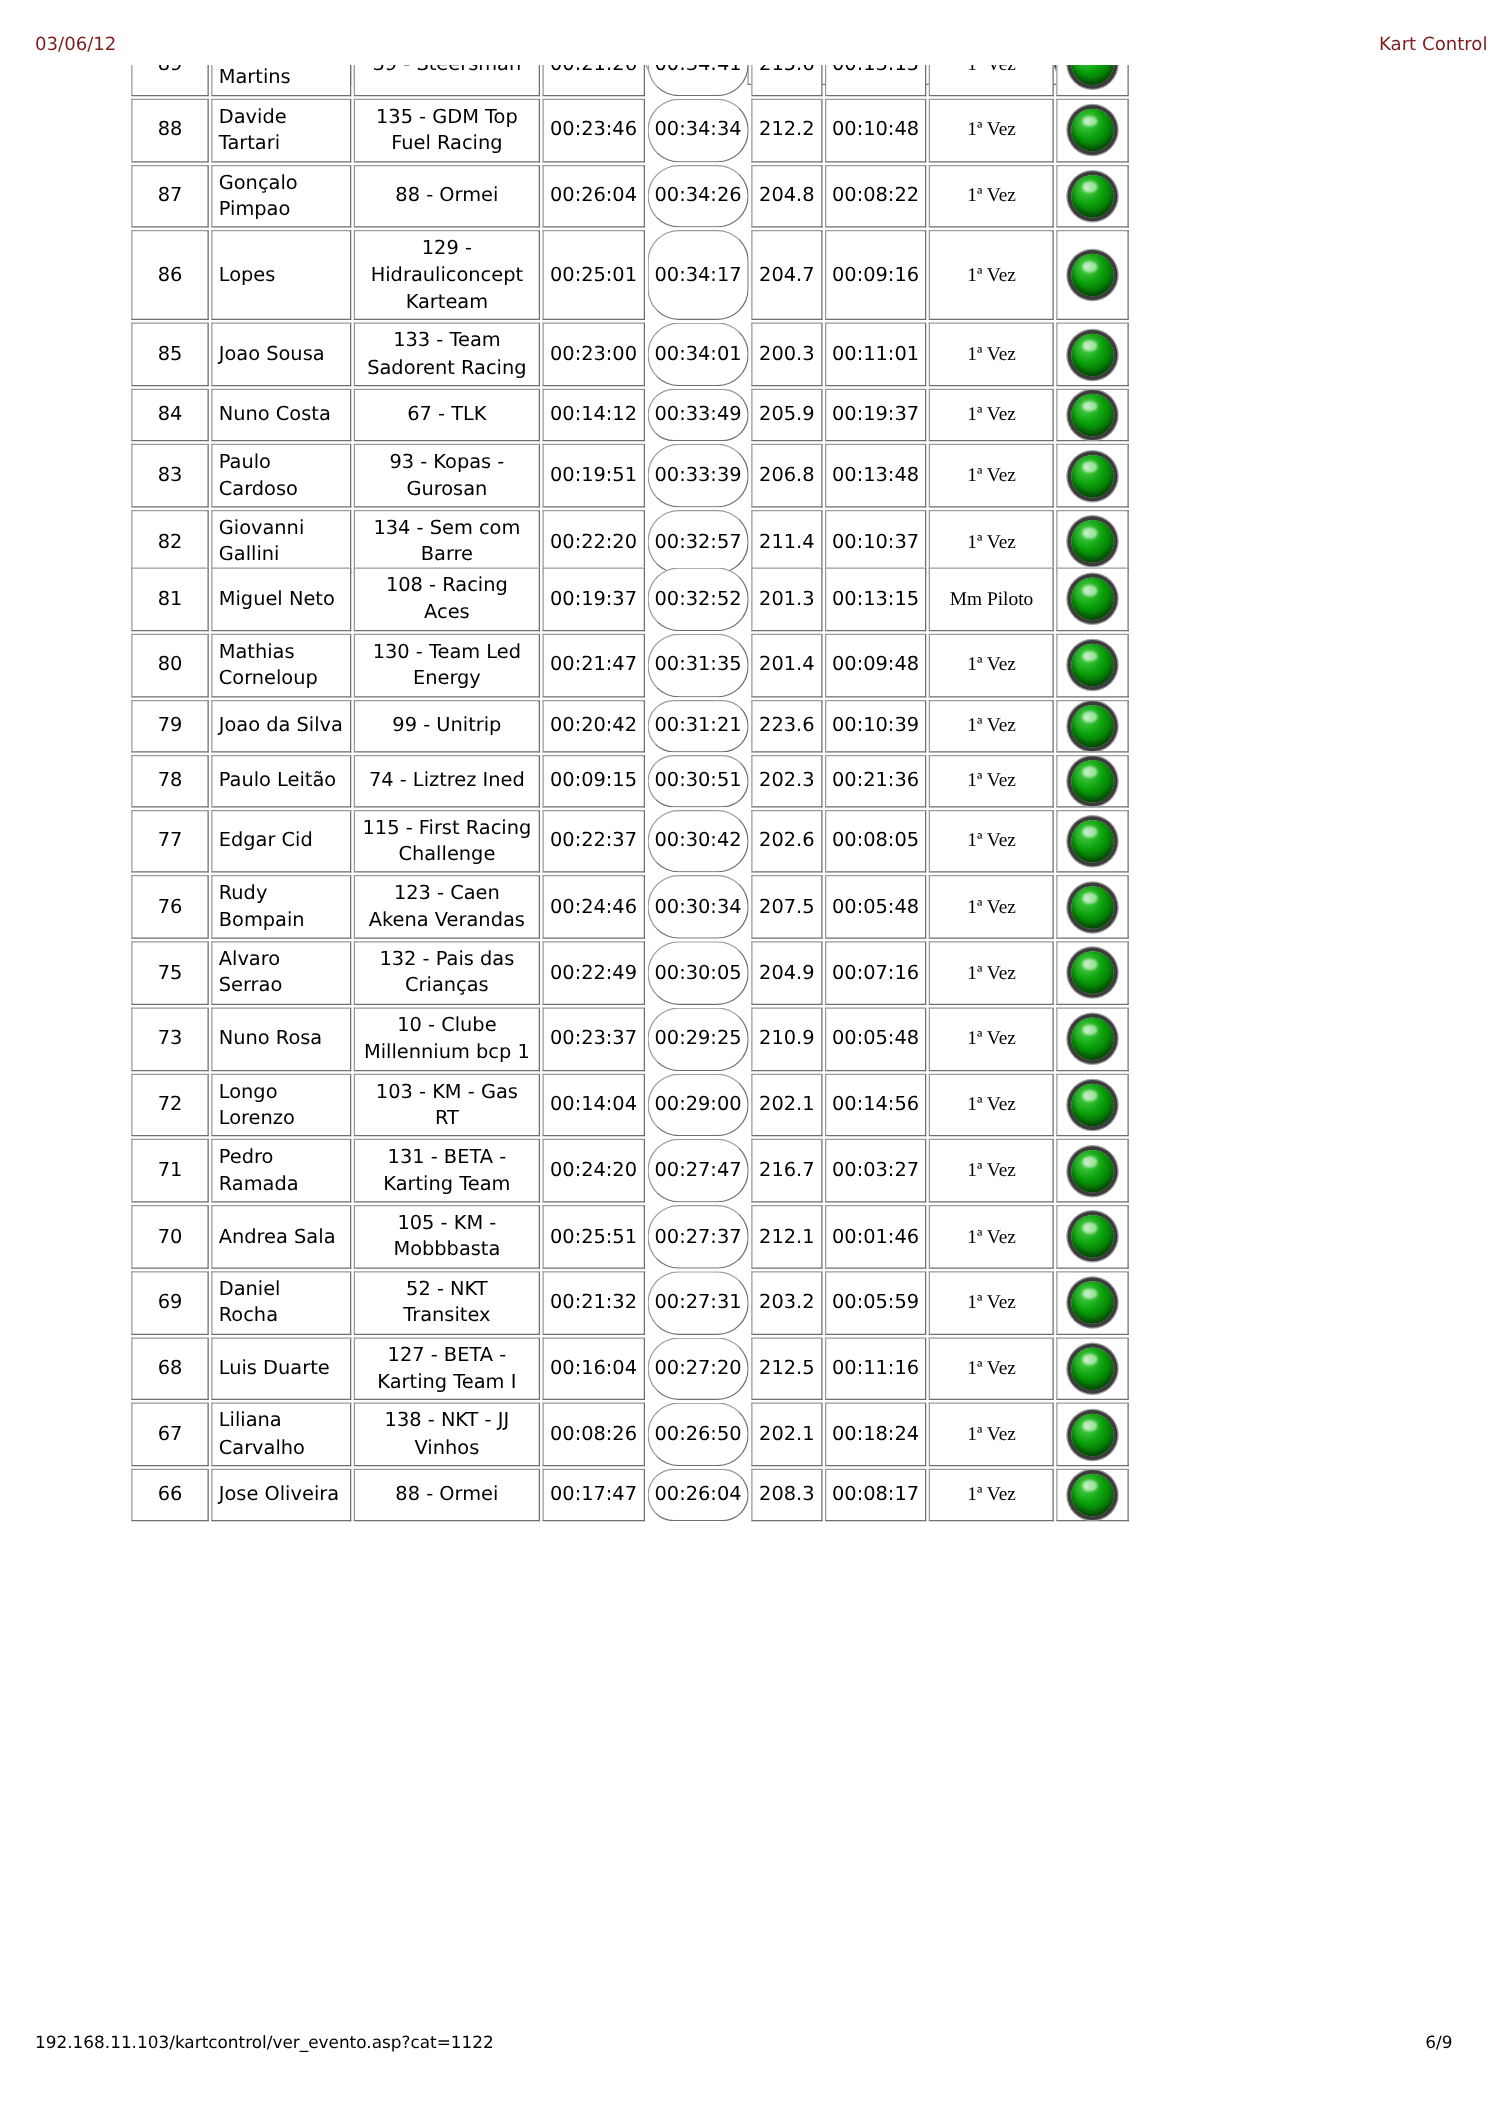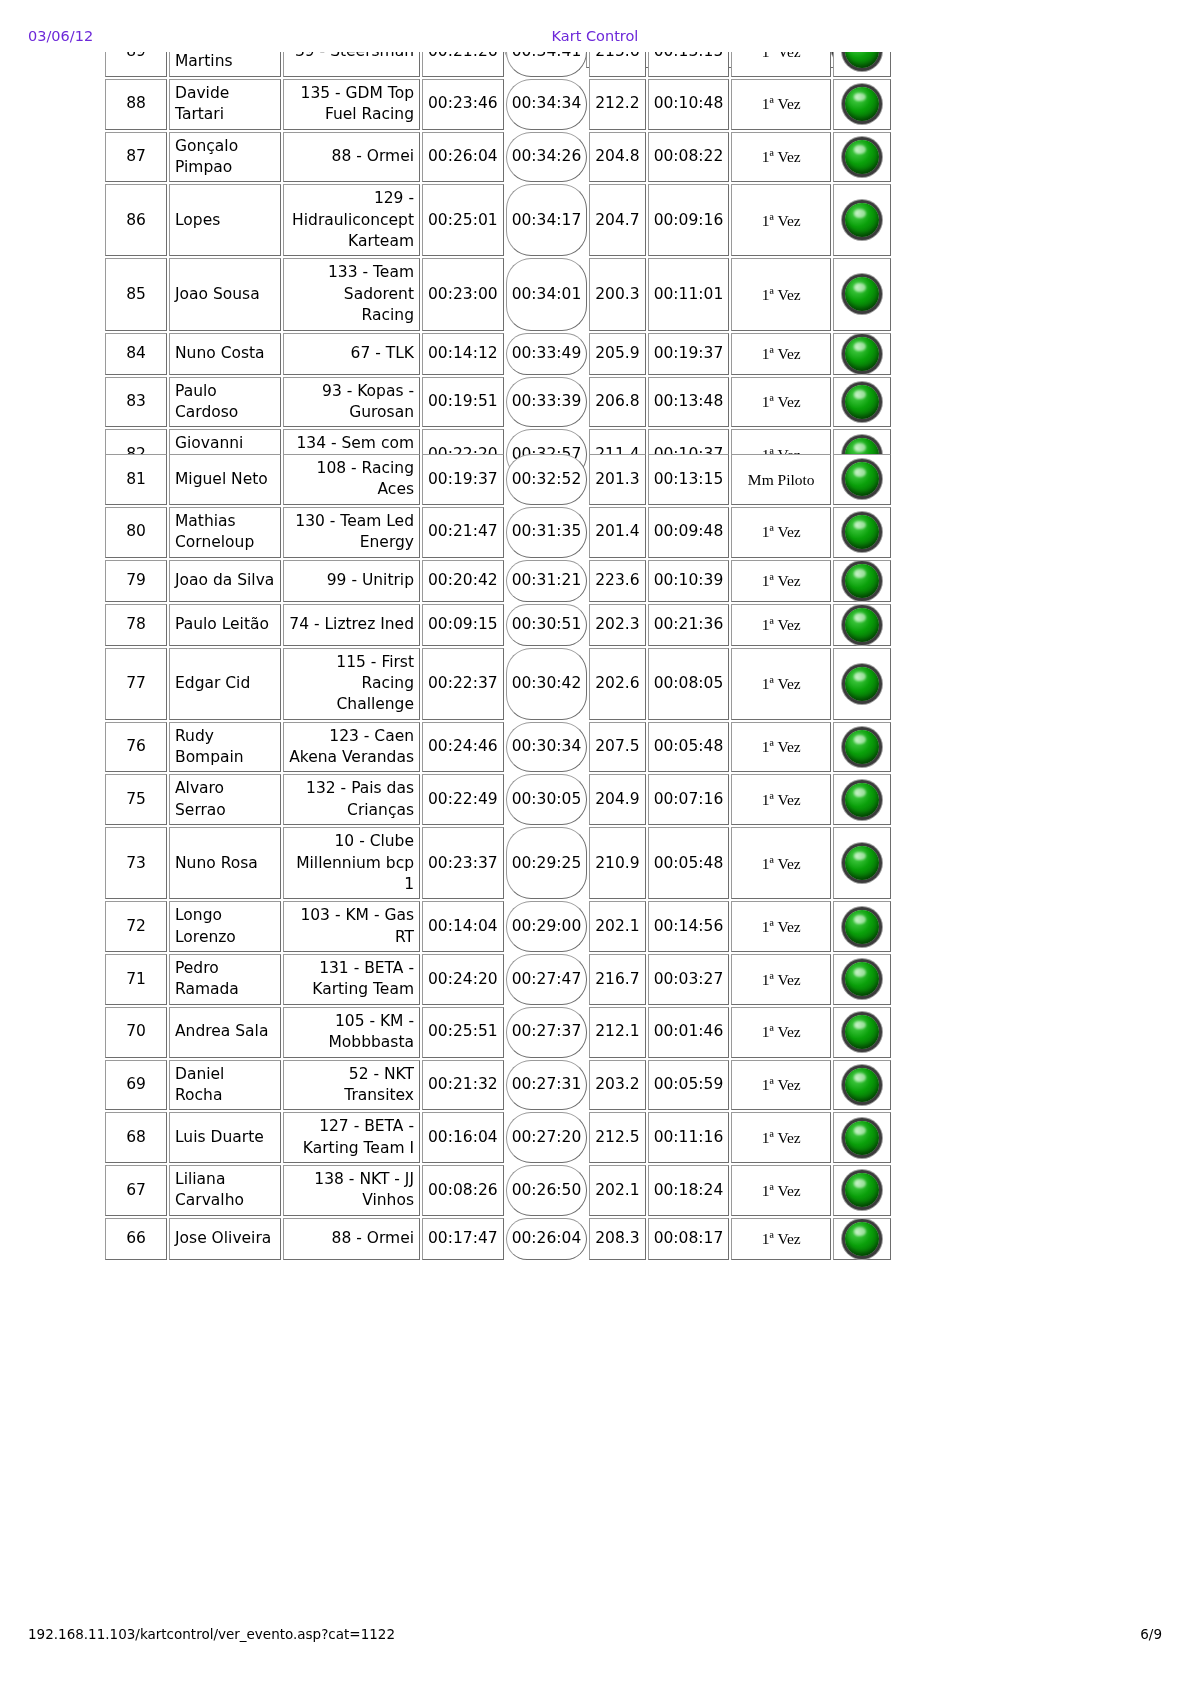--- a/index.html
+++ b/index.html
@@ -15,30 +15,30 @@
     overflow: hidden;
     background: #ffffff;
   }
 
   
   .print-header {
     position: absolute;
     top: 28px; left: 0; right: 0;
     height: 20px;
     font-size: 14.5px;
-    color: #6d28d9;
+    color: #7f1d1d;
     padding-left: 19px;
   }
   .print-header .ph-date {
     position: absolute; left: 28px; top: 0;
     white-space: nowrap;
   }
   .print-header .ph-title {
     position: absolute; left: 0; right: 0; top: 0;
-    text-align: center;
+    text-align: right;
     white-space: nowrap;
   }
 
   
   .print-footer {
     position: absolute;
     left: 0; right: 0; bottom: 40px;
     height: 18px;
     font-size: 13.5px;
     color: #000;
@@ -80,21 +80,21 @@
     border-bottom-color: #6e6e6e;
     padding: 3px 5px;
     vertical-align: middle;
     background: #fff;
     line-height: 1.38;
     word-wrap: break-word;
   }
 
   .c-pos    { width: 62px;  text-align: center; }
   .c-name   { width: 112px; text-align: left; }
-  .c-team   { width: 137px; text-align: right; }
+  .c-team   { width: 149px; text-align: center; }
   .c-t1     { width: 80px;  text-align: center; }
   .c-t2     { width: 80px;  text-align: center; border-radius: 25px; }
   .c-num    { width: 50px;  text-align: right; }
   .c-t3     { width: 80px;  text-align: center; }
   .c-cat    { width: 100px; text-align: center; font-family: Liberation Serif, serif; }
   .c-led    { width: 58px;  text-align: center; }
 
   
   .led {
     display: inline-block;

